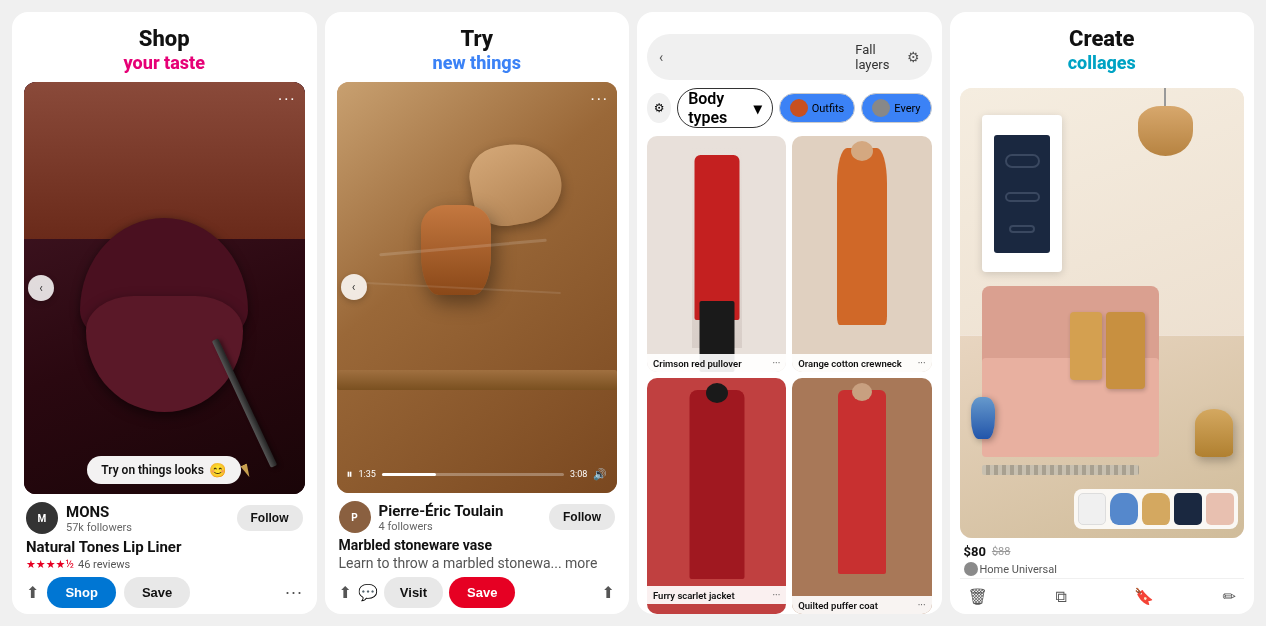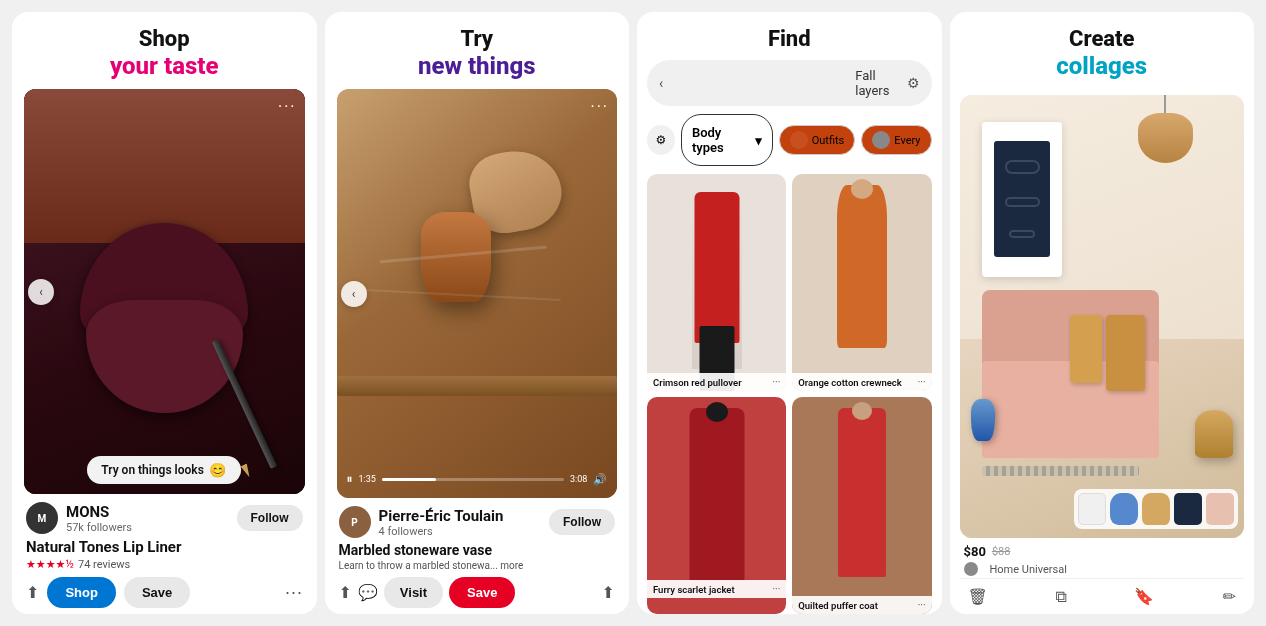--- a/index.html
+++ b/index.html
@@ -37,27 +37,27 @@
       flex-shrink: 0;
     }
     .panel-header .title-black {
       font-size: 22px;
       font-weight: 800;
       color: #111;
       display: block;
       line-height: 1.2;
     }
     .panel-header .title-color {
-      font-size: 24px;
+      font-size: 18px;
       font-weight: 800;
       display: block;
       line-height: 1.2;
     }
     .panel-header .title-color.pink { color: #e60076; }
-    .panel-header .title-color.brown { color: #4c1d95; }
+    .panel-header .title-color.brown { color: #3b82f6; }
     .panel-header .title-color.red { color: #e60023; }
     .panel-header .title-color.blue { color: #00a3c4; }
 
     
     .panel1 .main-image {
       flex: 1;
       background: #3a1a2a;
       position: relative;
       overflow: hidden;
       margin: 0 12px;
@@ -253,21 +253,21 @@
       width: 30%;
       height: 100%;
       background: white;
       border-radius: 2px;
     }
     .time-text {
       color: white;
       font-size: 9px;
     }
     .panel2 .pin-title { font-size: 14px; }
-    .panel2 .pin-desc { font-size: 10px; color: #555; margin-bottom: 6px; }
+    .panel2 .pin-desc { font-size: 14px; color: #555; margin-bottom: 6px; }
     .panel2-actions {
       display: flex;
       align-items: center;
       gap: 6px;
     }
     .comment-icon {
       font-size: 16px;
       color: #555;
       cursor: pointer;
     }
@@ -339,30 +339,30 @@
       display: flex;
       align-items: center;
       justify-content: center;
       font-size: 12px;
       cursor: pointer;
     }
     .filter-chip {
       background: white;
       border: 1.5px solid #333;
       border-radius: 20px;
-      padding: 10px 10px;
-      font-size: 13px;
+      padding: 0 10px;
+      font-size: 16px;
       font-weight: 600;
       cursor: pointer;
       display: flex;
       align-items: center;
       gap: 4px;
     }
     .filter-chip-plain {
-      background: #c2410c;
+      background: #3b82f6;
       border: 1.5px solid #ccc;
       border-radius: 20px;
       padding: 5px 10px;
       font-size: 11px;
       cursor: pointer;
       display: flex;
       align-items: center;
       gap: 4px;
     }
     .pin-grid {
@@ -416,21 +416,21 @@
       display: flex;
       align-items: center;
       gap: 6px;
       margin-bottom: 3px;
     }
     .price-current { font-size: 13px; font-weight: 700; color: #111; }
     .price-old { font-size: 11px; color: #999; text-decoration: line-through; }
     .seller-row {
       display: flex;
       align-items: flex-end;
-      gap: 12px;
+      gap: 2px;
       font-size: 11px;
       color: #555;
     }
     .seller-dot {
       width: 16px;
       height: 16px;
       border-radius: 50%;
       background: #888;
     }
     .panel4-actions {
@@ -485,21 +485,21 @@
           <div>
             <div class="user-name">MONS</div>
             <div class="user-followers">57k followers</div>
           </div>
         </div>
         <button class="follow-btn">Follow</button>
       </div>
       <div class="pin-title">Natural Tones Lip Liner</div>
       <div class="stars-row">
         <span class="stars">★★★★½</span>
-        <span class="review-count">74 reviews</span>
+        <span class="review-count">46 reviews</span>
       </div>
       <div class="action-row">
         <span class="share-icon">⬆</span>
         <button class="shop-btn">Shop</button>
         <button class="save-btn">Save</button>
         <button class="more-btn">···</button>
       </div>
     </div>
   </div>
 
@@ -553,21 +553,20 @@
         <span class="comment-icon">💬</span>
         <button class="visit-btn">Visit</button>
         <button class="save-red-btn">Save</button>
         <span class="share-icon" style="margin-left:auto;">⬆</span>
       </div>
     </div>
   </div>
 
   <div class="panel">
     <div class="panel-header">
-      <span class="title-black">Find</span>
     </div>
     <div class="panel3-content">
       <div class="search-bar">
         <span class="search-back">‹</span>
         <input class="search-text" readonly="" style="">
         <span style="font-size:13px;color:#333;flex:1;">Fall layers</span>
         <span class="filter-icon">⚙</span>
       </div>
       <div class="filter-chips">
         <div class="filter-chip-icon">⚙</div>
@@ -607,21 +606,21 @@
             <span style="font-size:9.5px;font-weight:600;color:#111;">Orange cotton crewneck</span>
             <span style="font-size:10px;color:#555;">···</span>
           </div>
         </div>
 
         <div class="pin-card" style="background:#c04040;position:relative;">
           <div style="width:100%;height:100%;position:relative;display:flex;align-items:center;justify-content:center;">
             <div style="position:absolute;top:5%;left:50%;transform:translateX(-50%);width:55px;height:80%;background:#a01820;border-radius:8px 8px 2px 2px;"></div>
             <div style="position:absolute;top:2%;left:50%;transform:translateX(-50%);width:22px;height:20px;background:#1a1a1a;border-radius:50%;"></div>
           </div>
-          <div style="position:absolute;bottom:16px;left:0;right:0;background:rgba(255,255,255,0.92);padding:4px 6px 3px;display:flex;align-items:center;justify-content:space-between;">
+          <div style="position:absolute;bottom:10px;left:0;right:0;background:rgba(255,255,255,0.92);padding:4px 6px 3px;display:flex;align-items:center;justify-content:space-between;">
             <span style="font-size:9.5px;font-weight:600;color:#111;">Furry scarlet jacket</span>
             <span style="font-size:10px;color:#555;">···</span>
           </div>
         </div>
 
         <div class="pin-card" style="background:#a87858;position:relative;">
           <div style="width:100%;height:100%;position:relative;display:flex;align-items:center;justify-content:center;">
             <div style="position:absolute;top:5%;left:50%;transform:translateX(-50%);width:48px;height:78%;background:#c83030;border-radius:6px 6px 2px 2px;"></div>
             <div style="position:absolute;top:2%;left:50%;transform:translateX(-50%);width:20px;height:18px;background:#c8a080;border-radius:50%;"></div>
           </div>

